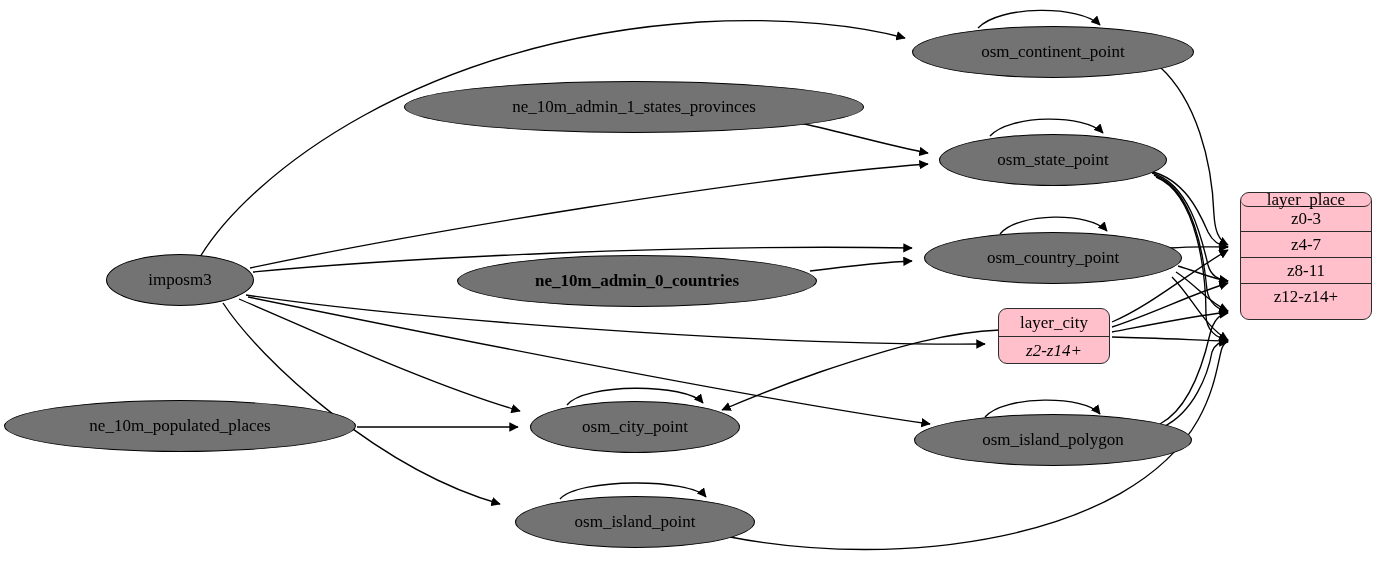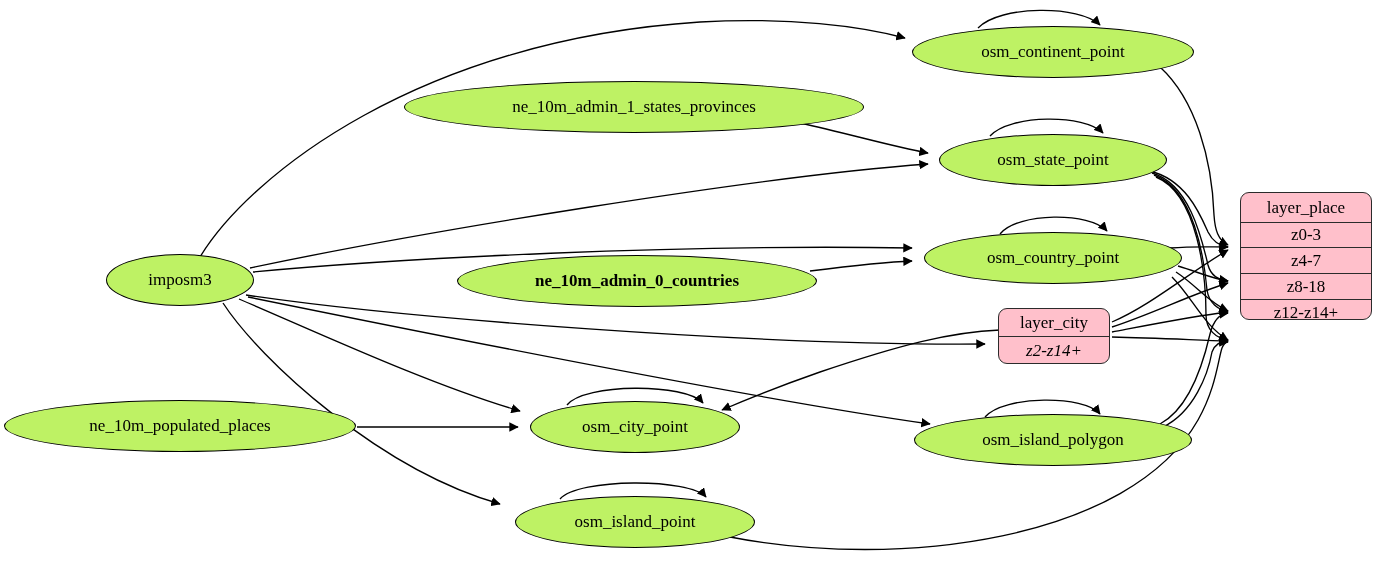--- a/index.html
+++ b/index.html
@@ -1,21 +1,21 @@
 <!DOCTYPE html>
 <html><head>
 <meta charset="utf-8">
 <style>
   html,body{margin:0;padding:0;background:#ffffff;}
   #stage{position:relative;width:1378px;height:567px;background:#ffffff;
          font-family:"Liberation Serif","DejaVu Serif",serif;overflow:hidden;}
   #edges{position:absolute;left:0;top:0;width:1378px;height:567px;}
   .node{position:absolute;display:flex;align-items:center;justify-content:center;
         box-sizing:border-box;}
-  .ellipse{border:1.2px solid #000;border-radius:50%;background:#bef264;
+  .ellipse{border:1.2px solid #000;border-radius:50%;background:#737373;
            font-size:17px;color:#000;white-space:nowrap;}
   .rec{position:absolute;box-sizing:border-box;background:#ffc0cb;
        border:1.4px solid #2b2b2b;border-radius:9px;overflow:hidden;}
   .rec .cell{display:flex;align-items:center;justify-content:center;
              font-size:17px;color:#000;white-space:nowrap;
              border-bottom:1.4px solid #2b2b2b;box-sizing:border-box;}
   .rec .cell:last-child{border-bottom:none;}
 </style>
 </head>
 <body>
@@ -89,24 +89,24 @@
 
   <div class="node ellipse" style="left:939px;top:134px;width:228px;height:52px;">osm_state_point</div>
 
   <div class="node ellipse" style="left:515px;top:496px;width:240px;height:52px;">osm_island_point</div>
 
   <div class="node ellipse" style="left:530px;top:401px;width:210px;height:52px;">osm_city_point</div>
 
   <div class="node ellipse" style="left:914px;top:414px;width:278px;height:52px;">osm_island_polygon</div>
 
   <div class="rec" style="left:1240px;top:192px;width:132px;height:128px;">
-    <div class="cell" style="height:30px;">layer_place</div>
+    <div class="cell" style="height:14px;border-radius:10px;">layer_place</div>
     <div class="cell" style="height:25px;">z0-3</div>
     <div class="cell" style="height:26px;text-align:right;">z4-7</div>
-    <div class="cell" style="height:26px;">z8-18</div>
+    <div class="cell" style="height:26px;">z8-11</div>
     <div class="cell" style="height:25px;">z12-z14+</div>
   </div>
 
   <div class="rec" style="left:998px;top:308px;width:112px;height:56px;">
     <div class="cell" style="height:28px;">layer_city</div>
     <div class="cell" style="height:28px;font-style:italic;">z2-z14+</div>
   </div>
 
 </div>
 

